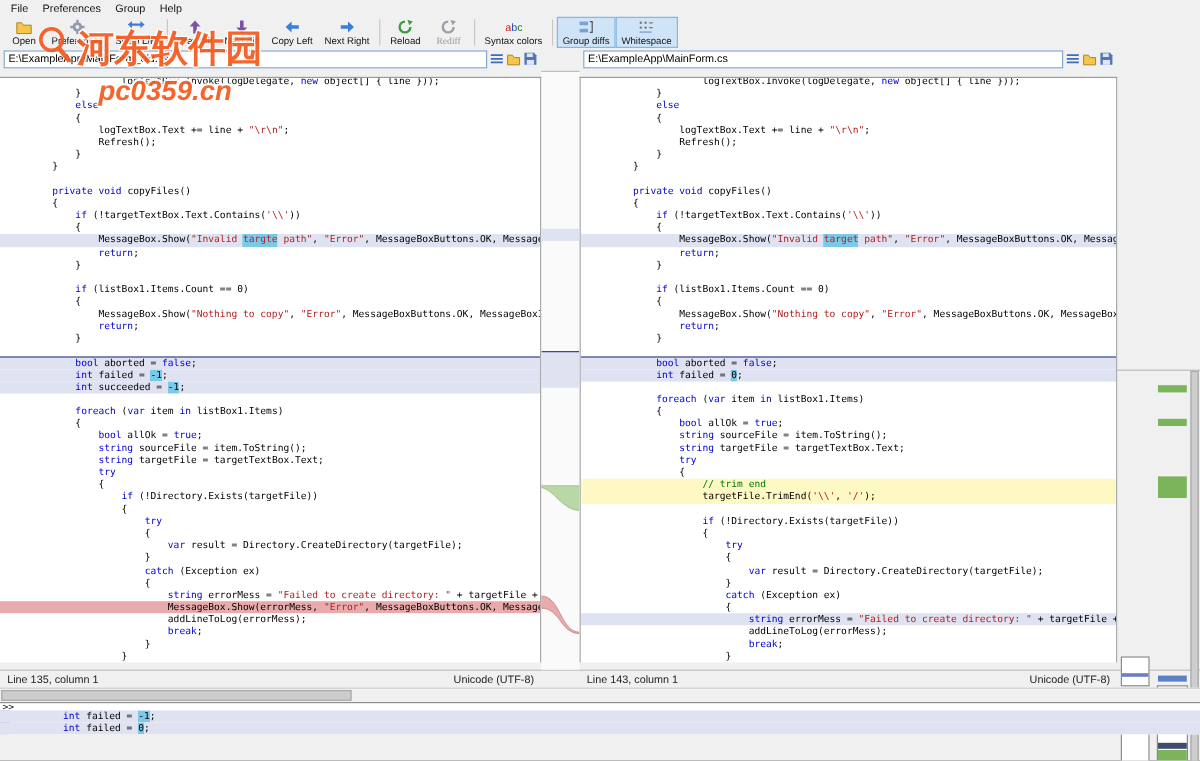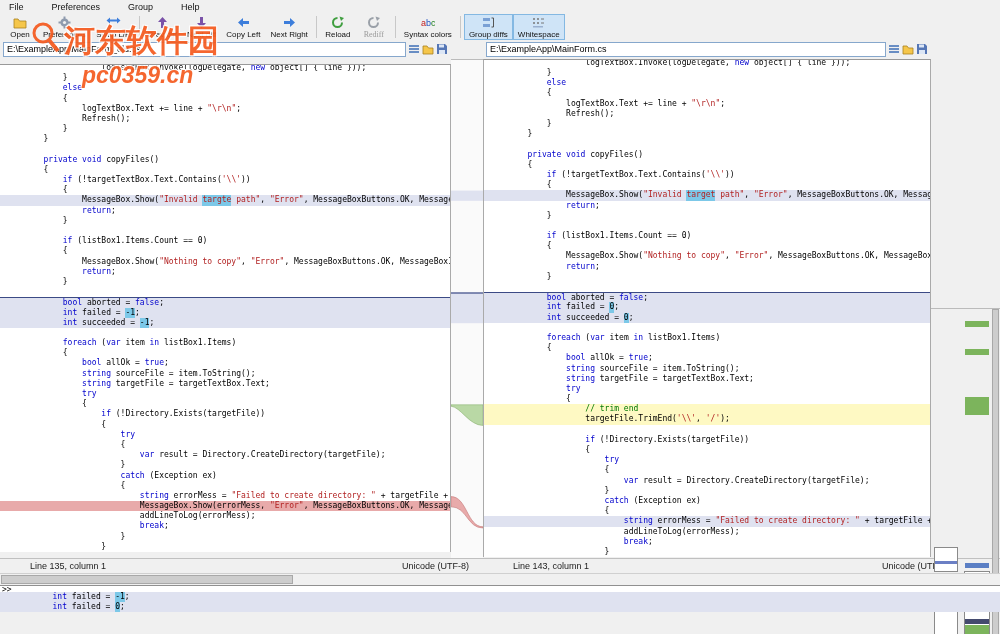--- a/index.html
+++ b/index.html
@@ -9,21 +9,21 @@
 
   
   .titlebar{height:22px;background:#122c63;color:#fff;display:flex;align-items:center;padding-left:6px;gap:6px;}
   .title{font-size:9.5px;white-space:nowrap;}
   .winbtns{margin-left:auto;display:flex;height:100%;}
   .winbtn{width:32px;height:100%;display:flex;align-items:center;justify-content:center;cursor:default;}
   .minglyph{width:10px;height:1px;background:#fff;}
   .maxglyph{width:9px;height:8px;border:1px solid #fff;}
 
   
-  .menubar{height:13px;display:flex;align-items:center;padding-left:3px;background:#f0f0f0;gap:16px;}
+  .menubar{height:13px;display:flex;align-items:center;padding-left:3px;background:#f0f0f0;}
   .menuitem{padding:0 6px;}
 
   
   .toolbar{height:27px;display:flex;align-items:flex-start;padding:1px 2px 0 2px;background:#f0f0f0;}
   .tbtn{display:flex;flex-direction:column;align-items:center;justify-content:center;
     min-width:36px;height:26px;padding:0 4px;border:1px solid transparent;}
   .tbtn.sel{background:#cfe4f7;border-color:#84b8e2;text-align:right;}
   .tbtn.dis .tlabel{color:#9a9a9a;font-family:Liberation Serif, serif;}
   .ticon{height:13px;display:flex;align-items:center;}
   .tlabel{font-size:8px;margin-top:1px;white-space:nowrap;}
@@ -62,21 +62,21 @@
   .minimap{width:69px;position:relative;background:#f0f0f0;border-top:1px solid #bbb;}
   .mtrack{position:absolute;top:0;height:100%;}
   .mtrack.t1{left:3px;width:24px;}
   .mtrack.t2{left:33px;width:26px;}
   .mmark{position:absolute;left:1px;right:1px;}
   .mbox{position:absolute;left:0;right:0;border:1px solid #8a8a8a;background:#fff;}
   .vscroll{position:absolute;right:0;top:0;width:10px;height:100%;background:#ececec;border-left:1px solid #d8d8d8;}
   .vthumb{position:absolute;left:1px;width:7px;background:#cdcdcd;border:1px solid #a8a8a8;}
 
   
-  .statusrow{height:15px;display:flex;background:#f0f0f0;border-top:1px solid #c0c0c0;align-items:center;color:#222;padding-left:24px;}
+  .statusrow{height:15px;display:flex;background:#f0f0f0;border-top:1px solid #c0c0c0;align-items:center;color:#222;}
   .scell{display:flex;justify-content:space-between;align-items:center;padding:0 6px;height:100%;}
   .hscroll{height:12px;background:#f0f0f0;border-top:1px solid #d0d0d0;position:relative;}
   .hthumb{position:absolute;left:1px;top:1px;height:9px;width:292px;background:#cdcdcd;border:1px solid #a8a8a8;}
   .bottompane{position:relative;height:27px;background:#fff;border-top:1px solid #909090;overflow:hidden;}
   .bmarker{position:absolute;left:2px;top:0;font-family:"DejaVu Sans Mono",monospace;font-size:8px;line-height:8px;}
   .bgut{position:absolute;left:0;top:6px;bottom:0;width:8px;background:#a9b9de;}
   .blines{margin-top:6px;}
   .blines .cl{padding-left:14px;}
 
   
@@ -352,21 +352,20 @@
           <div class="cl"><span class="lt">            }</span></div>
           <div class="cl"><span class="lt"></span></div>
           <div class="cl"><span class="lt">            <span class="k">if</span> (listBox1.Items.Count == 0)</span></div>
           <div class="cl"><span class="lt">            {</span></div>
           <div class="cl"><span class="lt">                MessageBox.Show(<span class="s">"Nothing to copy"</span>, <span class="s">"Error"</span>, MessageBoxButtons.OK, MessageBoxIcon.Error);</span></div>
           <div class="cl"><span class="lt">                <span class="k">return</span>;</span></div>
           <div class="cl"><span class="lt">            }</span></div>
           <div class="cl"><span class="lt"></span></div>
           <div class="cl bg-c bt"><span class="lt">            <span class="k">bool</span> aborted = <span class="k">false</span>;</span></div>
           <div class="cl bg-c"><span class="wmark" style="left:calc(5px + 25ch);width:1ch"></span><span class="lt">            <span class="k">int</span> failed = 0;</span></div>
-          <div class="cl bg-c"><span class="wmark" style="left:calc(5px + 28ch);width:1ch"></span><span class="lt">            <span class="k">int</span> succeeded = 0;</span></div>
           <div class="cl"><span class="lt"></span></div>
           <div class="cl"><span class="lt">            <span class="k">foreach</span> (<span class="k">var</span> item <span class="k">in</span> listBox1.Items)</span></div>
           <div class="cl"><span class="lt">            {</span></div>
           <div class="cl"><span class="lt">                <span class="k">bool</span> allOk = <span class="k">true</span>;</span></div>
           <div class="cl"><span class="lt">                <span class="k">string</span> sourceFile = item.ToString();</span></div>
           <div class="cl"><span class="lt">                <span class="k">string</span> targetFile = targetTextBox.Text;</span></div>
           <div class="cl"><span class="lt">                <span class="k">try</span></span></div>
           <div class="cl"><span class="lt">                {</span></div>
           <div class="cl bg-a"><span class="lt">                    <span class="cm">// trim end</span></span></div>
           <div class="cl bg-a"><span class="lt">                    targetFile.TrimEnd(<span class="s">'\\'</span>, <span class="s">'/'</span>);</span></div>

